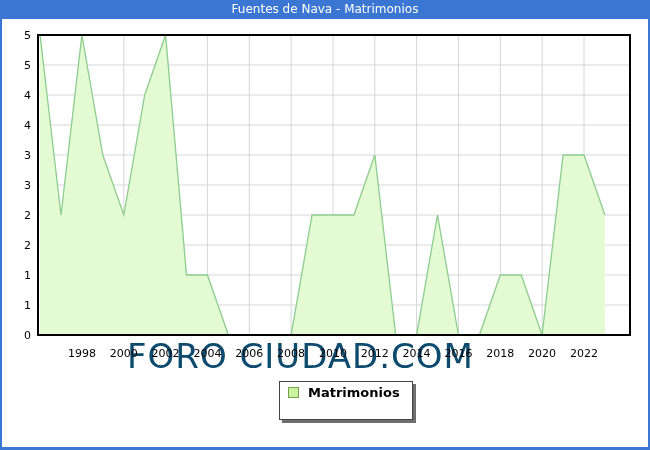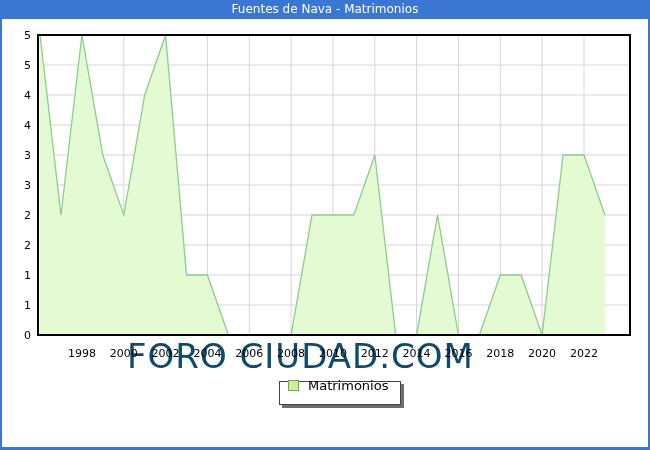--- a/index.html
+++ b/index.html
@@ -17,22 +17,23 @@
   .plot-svg{position:absolute;left:-2px;top:0;z-index:2;pointer-events:none;}
   .watermark{
     position:absolute;left:125px;top:336px;z-index:1;
     font-size:34px;letter-spacing:1px;white-space:nowrap;
     color:#d9e1f0;font-weight:400;
   }
   .legend{
     position:absolute;left:277px;top:381px;z-index:3;
     background:#fff;border:1px solid #444;
     box-shadow:3px 3px 0 #6e6e6e;
-    display:flex;align-items:center;height:24px;box-sizing:border-box;
+    display:flex;align-items:center;height:39px;box-sizing:border-box;
     padding:0 12px 16px 8px;
+    font-weight:bold;
   }
   .legend-swatch{
     width:11px;height:11px;background:#c9f39d;border:1px solid #7d9f54;
     box-sizing:border-box;margin-right:9px;flex:0 0 auto;
   }
   .legend-label{font-size:13px;color:#000;white-space:nowrap;}
   .footer-url{
     position:absolute;right:10px;top:424px;z-index:3;
     font-size:11px;color:#000;white-space:nowrap;
   }

